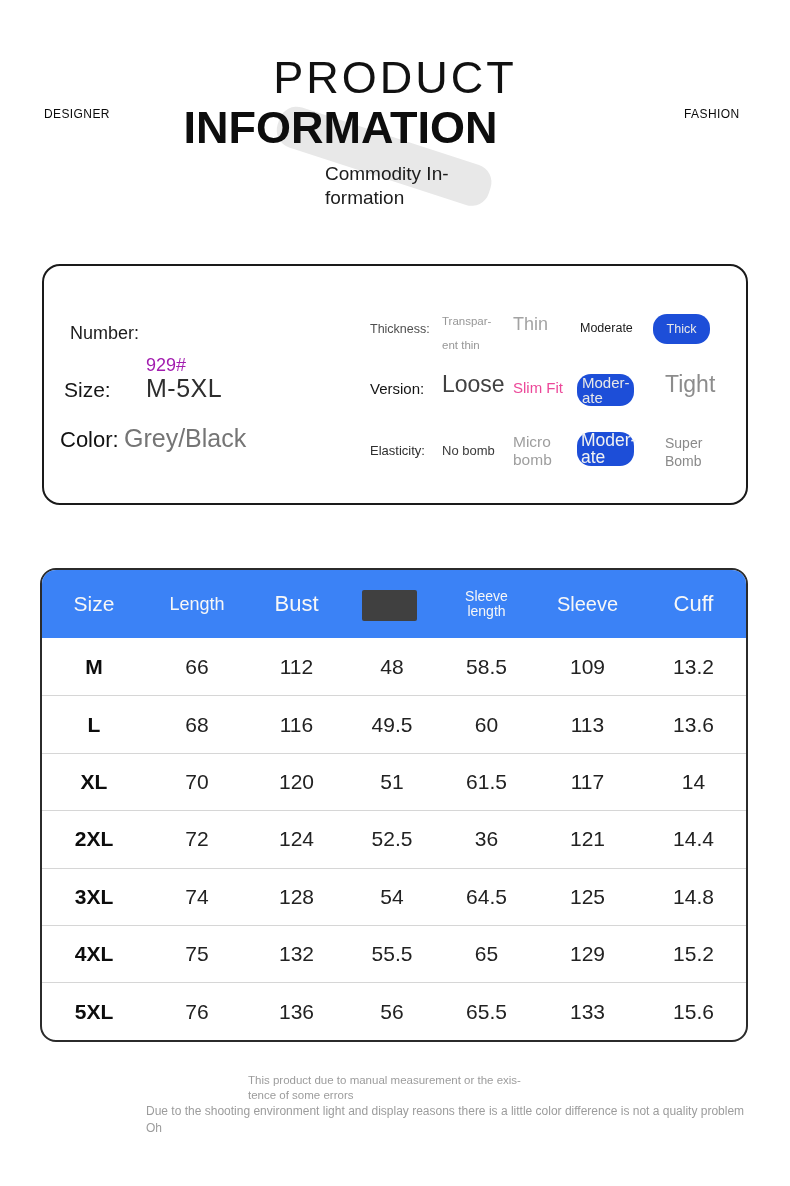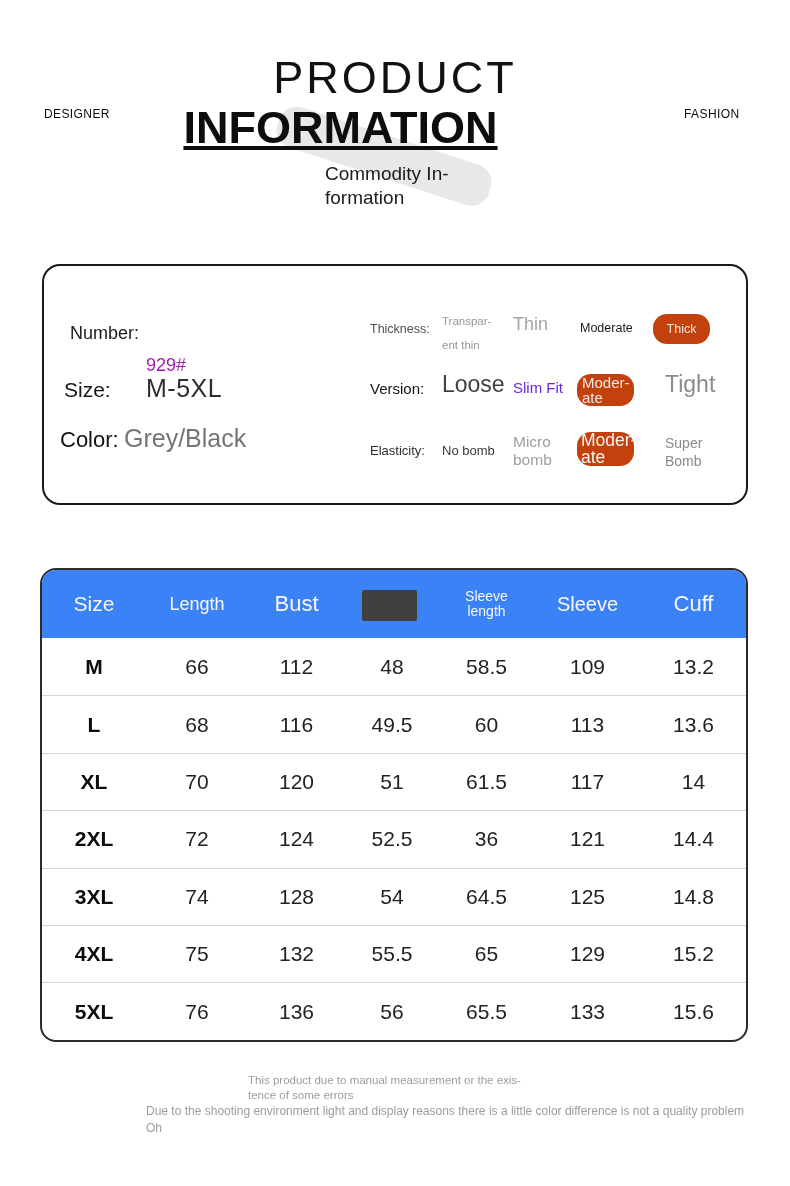--- a/index.html
+++ b/index.html
@@ -19,21 +19,21 @@
     position:absolute; left:285px; top:102px; width:222px; height:42px;
     background:#e8e8e8; border-radius:18px;
     transform:rotate(18deg); transform-origin:0 0; z-index:0;
   }
   .title-1 {
     position:absolute; left:0; top:52px; width:790px; text-align:center;
     font-size:45px; font-weight:300; letter-spacing:3px; color:#111; z-index:1;
   }
   .title-2 {
     position:absolute; left:0; top:102px; width:681px; text-align:center;
-    font-size:45px; font-weight:800; letter-spacing:0px; color:#0d0d0d; z-index:1;text-decoration:underline;
+    font-size:45px; font-weight:800; letter-spacing:0px; color:#0d0d0d; z-index:1;
   }
   .subtitle {
     position:absolute; left:325px; top:162px; font-size:19px; line-height:23.5px;
     color:#1c1c1c; z-index:1;
   }
 
   
   .info-box {
     position:absolute; left:42px; top:264px; width:706px; height:241px;
     border:2px solid #1a1a1a; border-radius:18px; background:#fff;
@@ -50,28 +50,28 @@
   .a-label { position:absolute; color:#3d3d3d; }
   .lbl-thickness  { left:326px; top:56px;  font-size:12.5px; color:#4f4f4f; }
   .lbl-version    { left:326px; top:114px; font-size:15px; color:#141414; }
   .lbl-elasticity { left:326px; top:177px; font-size:13px; color:#2e2e2e; }
 
   .opt { position:absolute; }
   .r1o1 { left:398px; top:43px;  font-size:11.5px; line-height:24px; color:#979797; }
   .r1o2 { left:469px; top:48px;  font-size:18px; color:#a3a3a3; }
   .r1o3 { left:536px; top:55px;  font-size:12.5px; color:#1a1a1a; }
   .r2o1 { left:398px; top:105px; font-size:23px; color:#414141; }
-  .r2o2 { left:469px; top:113px; font-size:15px; color:#6d28d9; }
+  .r2o2 { left:469px; top:113px; font-size:15px; color:#ec4899; }
   .r2o4 { left:621px; top:105px; font-size:23px; color:#8c8c8c; }
   .r3o1 { left:398px; top:177px; font-size:13px; color:#3a3a3a; }
   .r3o2 { left:469px; top:167px; font-size:15.5px; line-height:18px; color:#9e9e9e; }
   .r3o4 { left:621px; top:168px; font-size:14px; line-height:18px; color:#8a8a8a; }
 
   .pill {
-    position:absolute; background:#c2410c; color:#e8e8e8;
+    position:absolute; background:#1d4ed8; color:#e8e8e8;
     border-radius:14px; display:flex; align-items:center;
   }
   .r1pill { left:609px; top:48px;  width:57px; height:30px; font-size:12.5px; justify-content:center; }
   .r2pill { left:533px; top:108px; width:57px; height:32px; font-size:15px; line-height:15.5px; padding-left:5px; }
   .r3pill { left:533px; top:166px; width:57px; height:34px; font-size:17.5px; line-height:17px; padding-left:4px; color:#f2f2f2; }
 
   
   .size-table {
     position:absolute; left:40px; top:568px; width:708px; height:474px;
     border:2px solid #2b2b2b; border-radius:16px; overflow:hidden; background:#fff;

